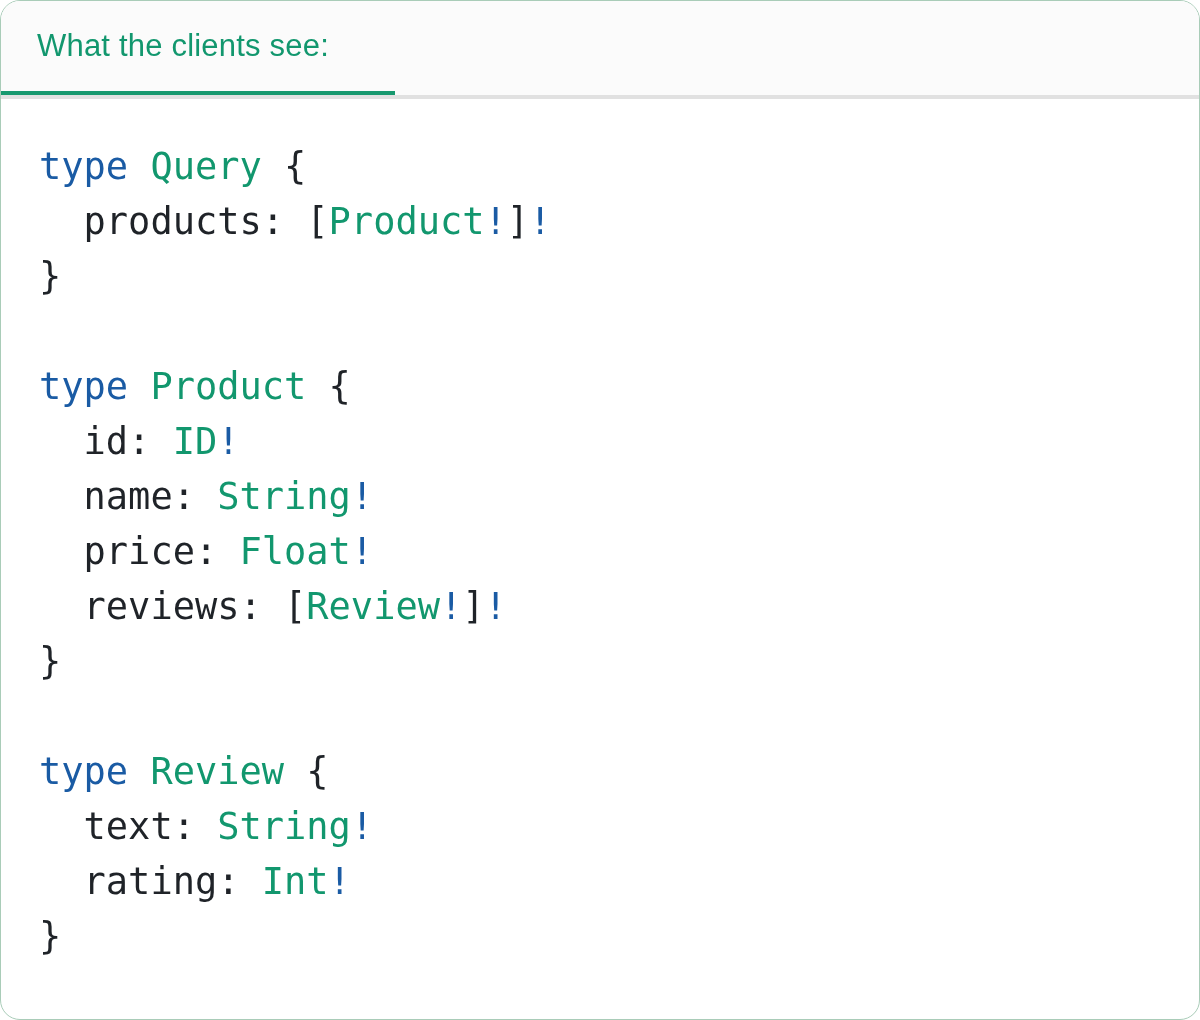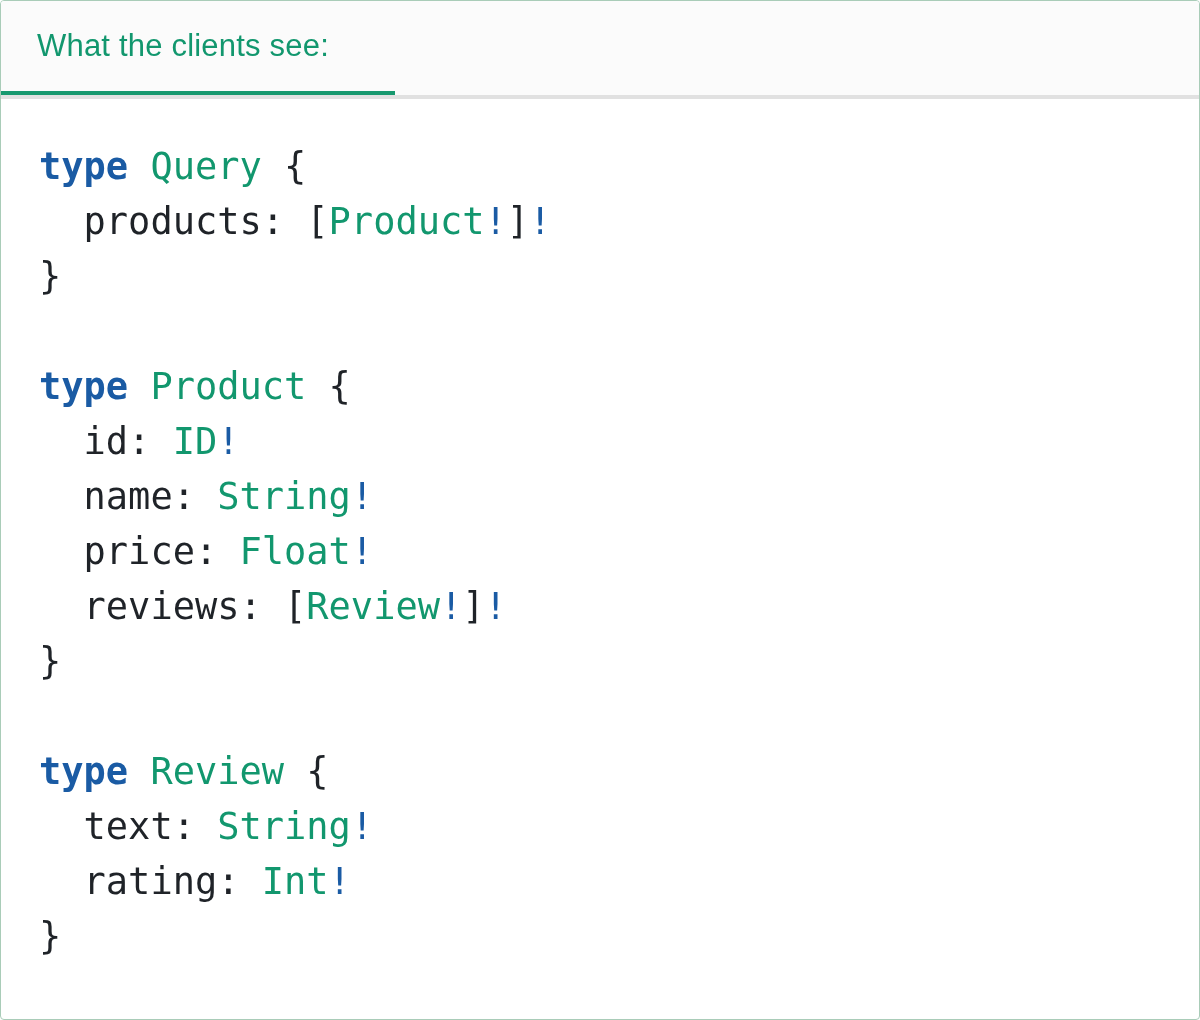--- a/index.html
+++ b/index.html
@@ -17,21 +17,21 @@
   *{margin:0;padding:0;box-sizing:border-box;}
   html,body{background:#ffffff;}
   body{
     width:1200px;height:1020px;
     font-family:"Liberation Sans","DejaVu Sans",sans-serif;
   }
   .card{
     width:1200px;height:1020px;
     background:var(--card_bg,#fff);
     border:1px solid var(--border,#A9CCB8);
-    border-radius:4px;
+    border-radius:20px;
     overflow:hidden;
   }
   .tabbar{
     display:flex;
     align-items:stretch;
     background:var(--header_bg,#FBFBFB);
     border-bottom:4px solid var(--track,#E1E1E1);
     height:98px;
   }
   .tab{
@@ -55,21 +55,21 @@
     padding:40px 40px 0 38px;
     font-family:"DejaVu Sans Mono","Liberation Mono",monospace;
     font-size:37px;
     line-height:55px;
     color:var(--punct,#1F2328);
   }
   .code-line{
     white-space:pre;
     min-height:55px;
   }
-  .tok-keyword{color:var(--keyword,#1A5BA4);font-weight:bold;}
+  .tok-keyword{color:var(--keyword,#1A5BA4);}
   .tok-typename{color:var(--typename,#12976E);}
   .tok-bang{color:var(--bang,#1A5BA4);}
   .tok-plain{color:var(--punct,#1F2328);}
 </style>
 </head>
 <body>
 
 <div class="card">
   <div class="tabbar">
     <div class="tab">

